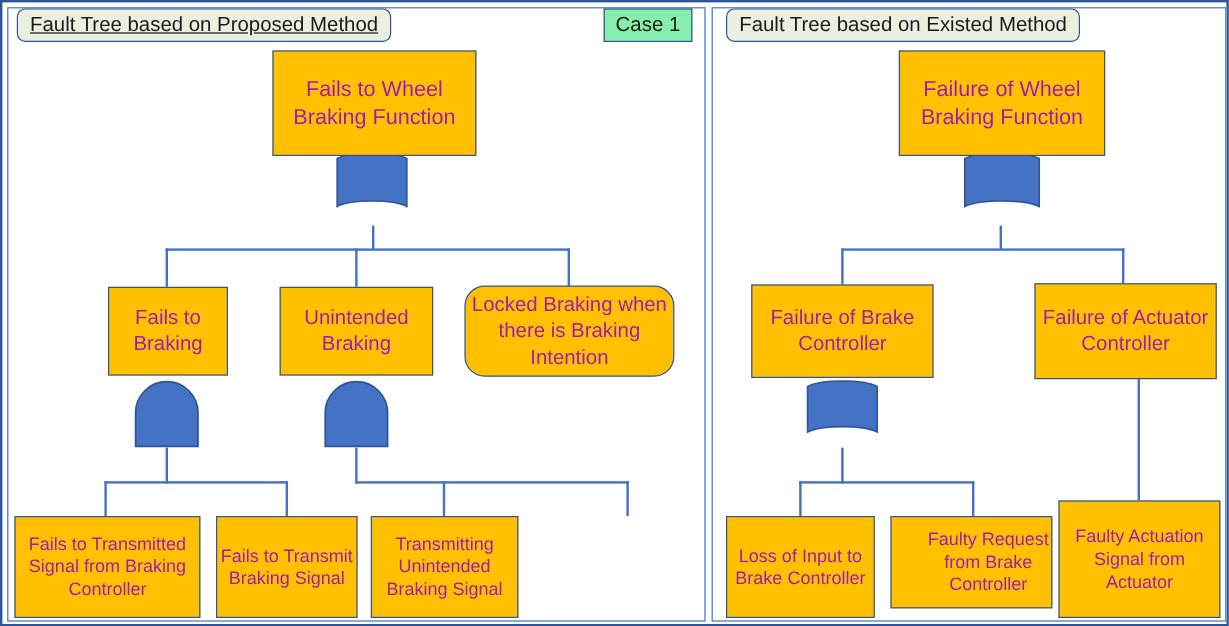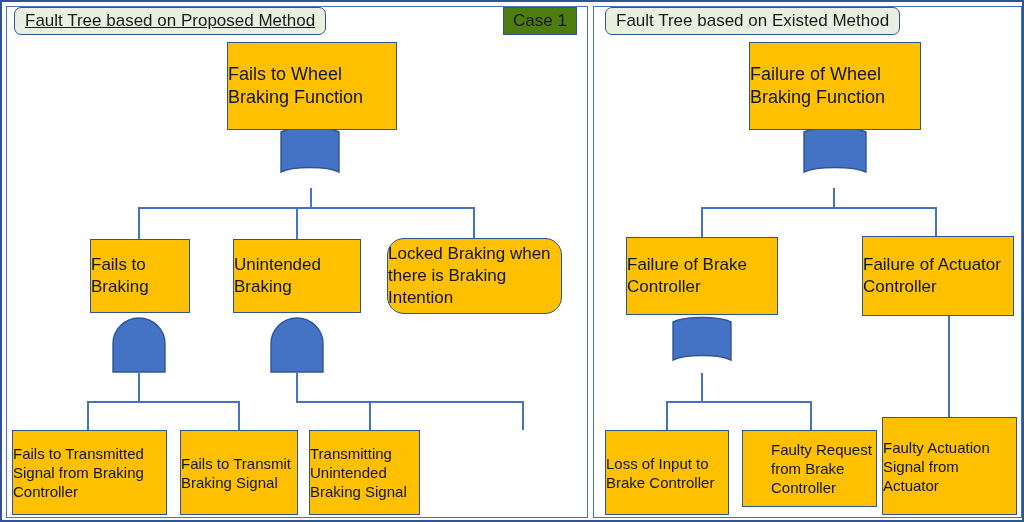--- a/index.html
+++ b/index.html
@@ -48,40 +48,41 @@
     white-space: nowrap;
   }
   #title-left  { left: 12px; top: 5px; text-decoration: underline; }
   #title-right { left: 603px; top: 5px; }
 
   #case-badge {
     position: absolute;
     left: 501px;
     top: 5px;
     box-sizing: border-box;
-    background: #4d7c0f;
+    background: #86efac;
     border: 1px solid #2f5597;
     color: #1a1a1a;
     font-size: 17px;
     line-height: 26px;
     height: 28px;
     padding: 0 9px;
     white-space: nowrap;
   }
 
   
   .node {
     position: absolute;
     box-sizing: border-box;
     background: #ffc000;
     border: 1px solid #2f5597;
-    color: #0f172a;
+    color: #a21caf;
     display: flex;
     align-items: center;
     justify-content: center;
+    text-align: center;
     z-index: 3;
   }
   .node span { display: block; width: 100%; }
 
   .t18 { font-size: 18px; line-height: 23px; }
   .t17 { font-size: 17px; line-height: 22px; }
   .t15 { font-size: 15px; line-height: 19px; }
 
   
   .line {
@@ -164,21 +165,21 @@
   </div>
 
   <div class="node t15" style="left:10px; top:428px; width:155px; height:85px;">
     <span>Fails to Transmitted Signal from  Braking Controller</span>
   </div>
 
   <div class="node t15" style="left:178px; top:428px; width:118px; height:85px;">
     <span>Fails to Transmit Braking Signal</span>
   </div>
 
-  <div class="node t15" style="left:307px; top:428px; width:111px; height:85px;">
+  <div class="node t15" style="left:307px; top:428px; width:123px; height:85px;">
     <span>Transmitting Unintended Braking Signal</span>
   </div>
 
 
   <div class="line vline" style="left:831px; top:186px; width:2px; height:20px;"></div>
   <div class="line hline" style="left:699px; top:205px; width:236px; height:2px;"></div>
   <div class="line vline" style="left:699px; top:205px; width:2px; height:30px;"></div>
   <div class="line vline" style="left:933px; top:205px; width:2px; height:30px;"></div>
 
   <div class="line vline" style="left:699px; top:371px; width:2px; height:30px;"></div>

